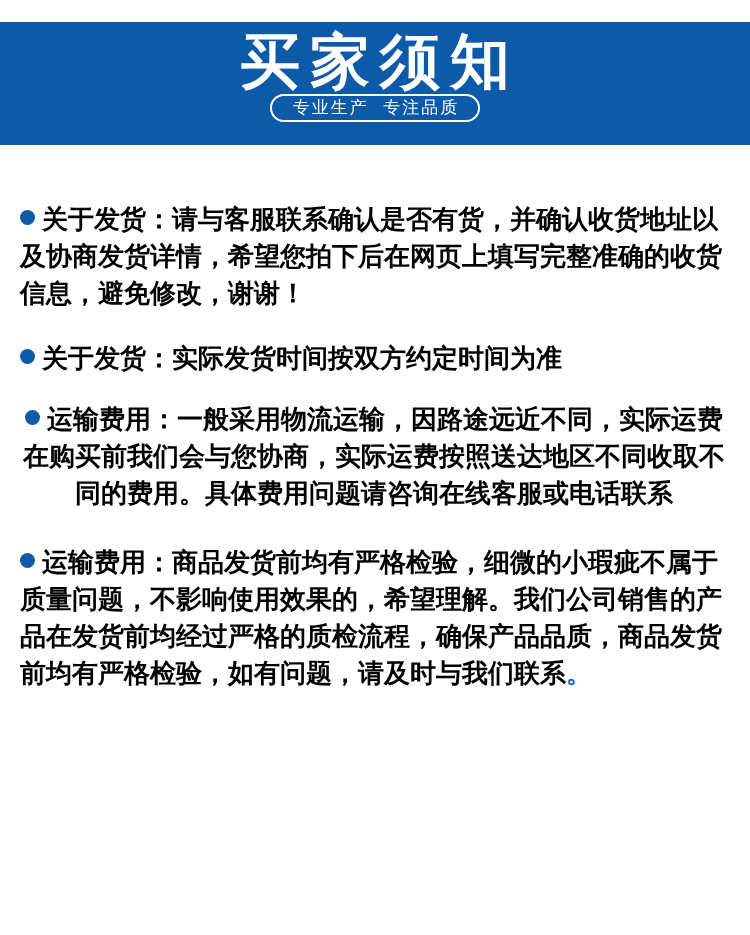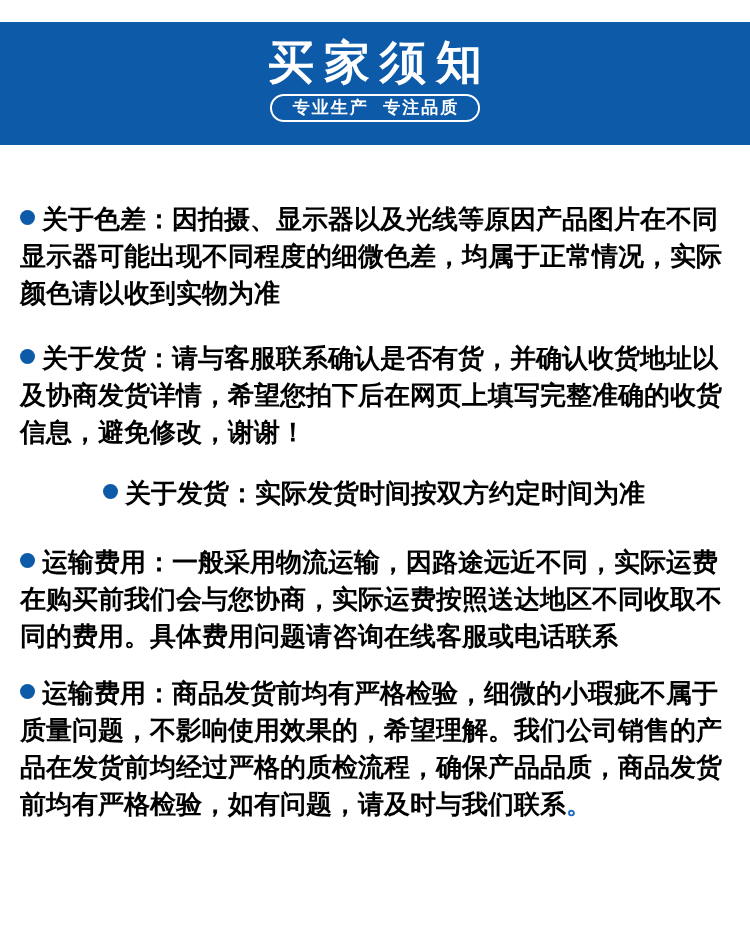--- a/index.html
+++ b/index.html
@@ -16,35 +16,35 @@
     margin-top: 22px;
     height: 123px;
     background: #0C5AA8;
     text-align: center;
     overflow: hidden;
   }
   .banner-title {
     margin: 0;
     padding-top: 15px;
     padding-left: 10px;      
-    font-size: 46px;
+    font-size: 60px;
     line-height: 50px;
     font-weight: bold;
     color: #ffffff;
     letter-spacing: 10px;
   }
   .tagline-row { margin-top: 7px; }
   .tagline-badge {
     display: inline-block;
     border: 2px solid #ffffff;
     border-radius: 14px;
     padding: 1px 19px 2px 21px;
     font-size: 17px;
     line-height: 21px;
-    font-weight: bold;
+    font-weight: normal;
     color: #ffffff;
     letter-spacing: 2px;
     word-spacing: 8px;
   }
 
   
   .content {
     padding: 56px 22px 0 20px;
   }
   .notice {
@@ -76,21 +76,20 @@
 
   <header class="banner">
     <h1 class="banner-title">买家须知</h1>
     <div class="tagline-row">
       <span class="tagline-badge">专业生产 专注品质</span>
     </div>
   </header>
 
   <main class="content">
 
-    <p class="notice"><span class="bullet"></span><span>关于色差：</span><span>因拍摄、显示器以及光线等原因产品图片在不同显示器可能出现不同程度的细微色差，均属于正常情况，实际颜色请以收到实物为准</span><span class="suffix"></span></p>
 
     <p class="notice"><span class="bullet"></span><span>关于发货：</span><span>请与客服联系确认是否有货，并确认收货地址以及协商发货详情，希望您拍下后在网页上填写完整准确的收货信息，避免修改，谢谢！</span><span class="suffix"></span></p>
 
     <p class="notice"><span class="bullet"></span><span>关于发货：</span><span>实际发货时间按双方约定时间为准</span><span class="suffix"></span></p>
 
     <p class="notice"><span class="bullet"></span><span>运输费用：</span><span>一般采用物流运输，因路途远近不同，实际运费在购买前我们会与您协商，实际运费按照送达地区不同收取不同的费用。具体费用问题请咨询在线客服或电话联系</span><span class="suffix"></span></p>
 
     <p class="notice"><span class="bullet"></span><span>运输费用：</span><span>商品发货前均有严格检验，细微的小瑕疵不属于质量问题，不影响使用效果的，希望理解。我们公司销售的产品在发货前均经过严格的质检流程，确保产品品质，商品发货前均有严格检验，如有问题，请及时与我们联系</span><span class="suffix">。</span></p>
 
   </main>

